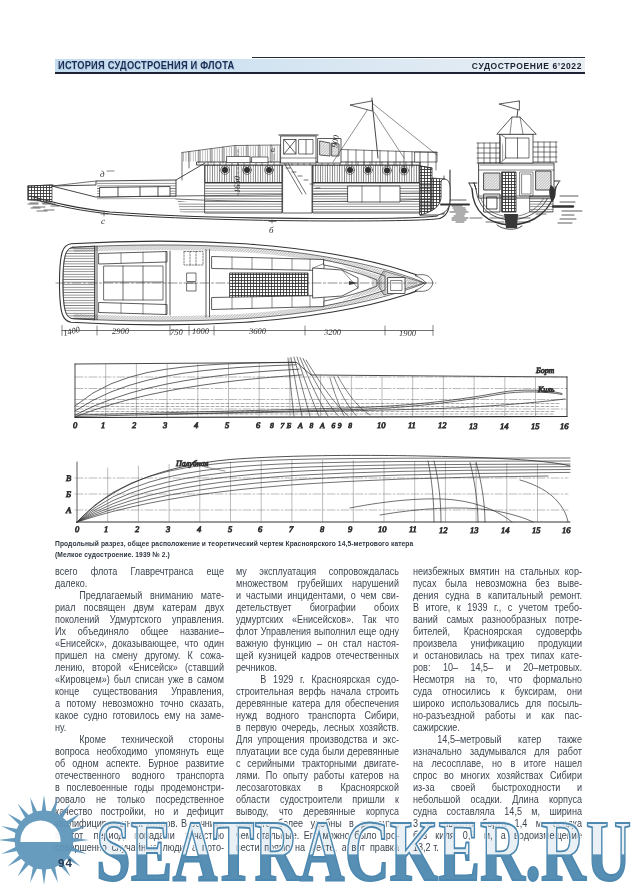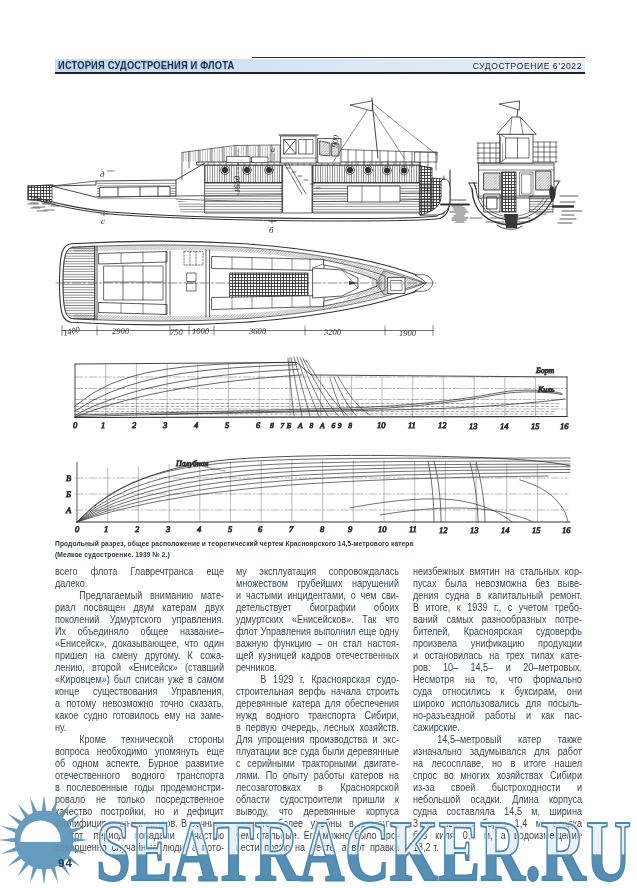--- a/index.html
+++ b/index.html
@@ -1,21 +1,21 @@
 <!DOCTYPE html>
 <html><head>
 <meta charset="utf-8">
 <style>
   html,body{margin:0;padding:0;}
   body{width:637px;height:888px;background:#ffffff;font-family:"Liberation Sans",sans-serif;position:relative;overflow:hidden;}
   .abs{position:absolute;}
   .hdrband{left:55px;top:58.5px;width:530px;height:13.5px;background:linear-gradient(90deg,#c3dcef 0%,#d5e5f2 45%,#eaeff4 100%);}
   .hdrtitle{left:58px;top:58px;height:14px;line-height:14px;font-size:11px;font-weight:bold;color:#1d2b50;letter-spacing:0.3px;text-shadow:0.8px 0.8px 0 #a9c9e2;transform:scaleX(0.84);transform-origin:0 50%;white-space:nowrap;}
   .hdrtop{left:252px;top:57px;width:333px;height:1.4px;background:#252c3c;}
-  .hdrright{left:385px;top:59.5px;width:197px;height:12px;line-height:12px;font-size:8.5px;font-weight:normal;color:#1a2030;text-align:right;letter-spacing:0.6px;}
+  .hdrright{left:385px;top:59.5px;width:197px;height:12px;line-height:12px;font-size:8.5px;font-weight:bold;color:#1a2030;text-align:right;letter-spacing:0.6px;}
   .hdrbot{left:55px;top:72px;width:530px;height:2px;background:#1d2335;}
   .caption{left:55px;top:537.5px;width:560px;font-size:7.8px;font-weight:bold;color:#2c3540;line-height:11px;letter-spacing:0.1px;transform:scaleX(0.855);transform-origin:0 0;}
   .col{top:564.6px;color:#3c4550;font-size:11.2px;transform:scaleX(0.81);transform-origin:0 0;}
   .ln{height:12.02px;line-height:12.02px;text-align:justify;overflow:hidden;}
   .ln::after{content:"";display:inline-block;width:100%;height:0;}
   .end::after{content:none;}
   .ind{text-indent:30px;}
   .pageno{left:58px;top:857px;font-size:11.5px;color:#243a55;letter-spacing:1.2px;font-weight:bold;z-index:6;text-align:right;}
 </style>
 </head>

